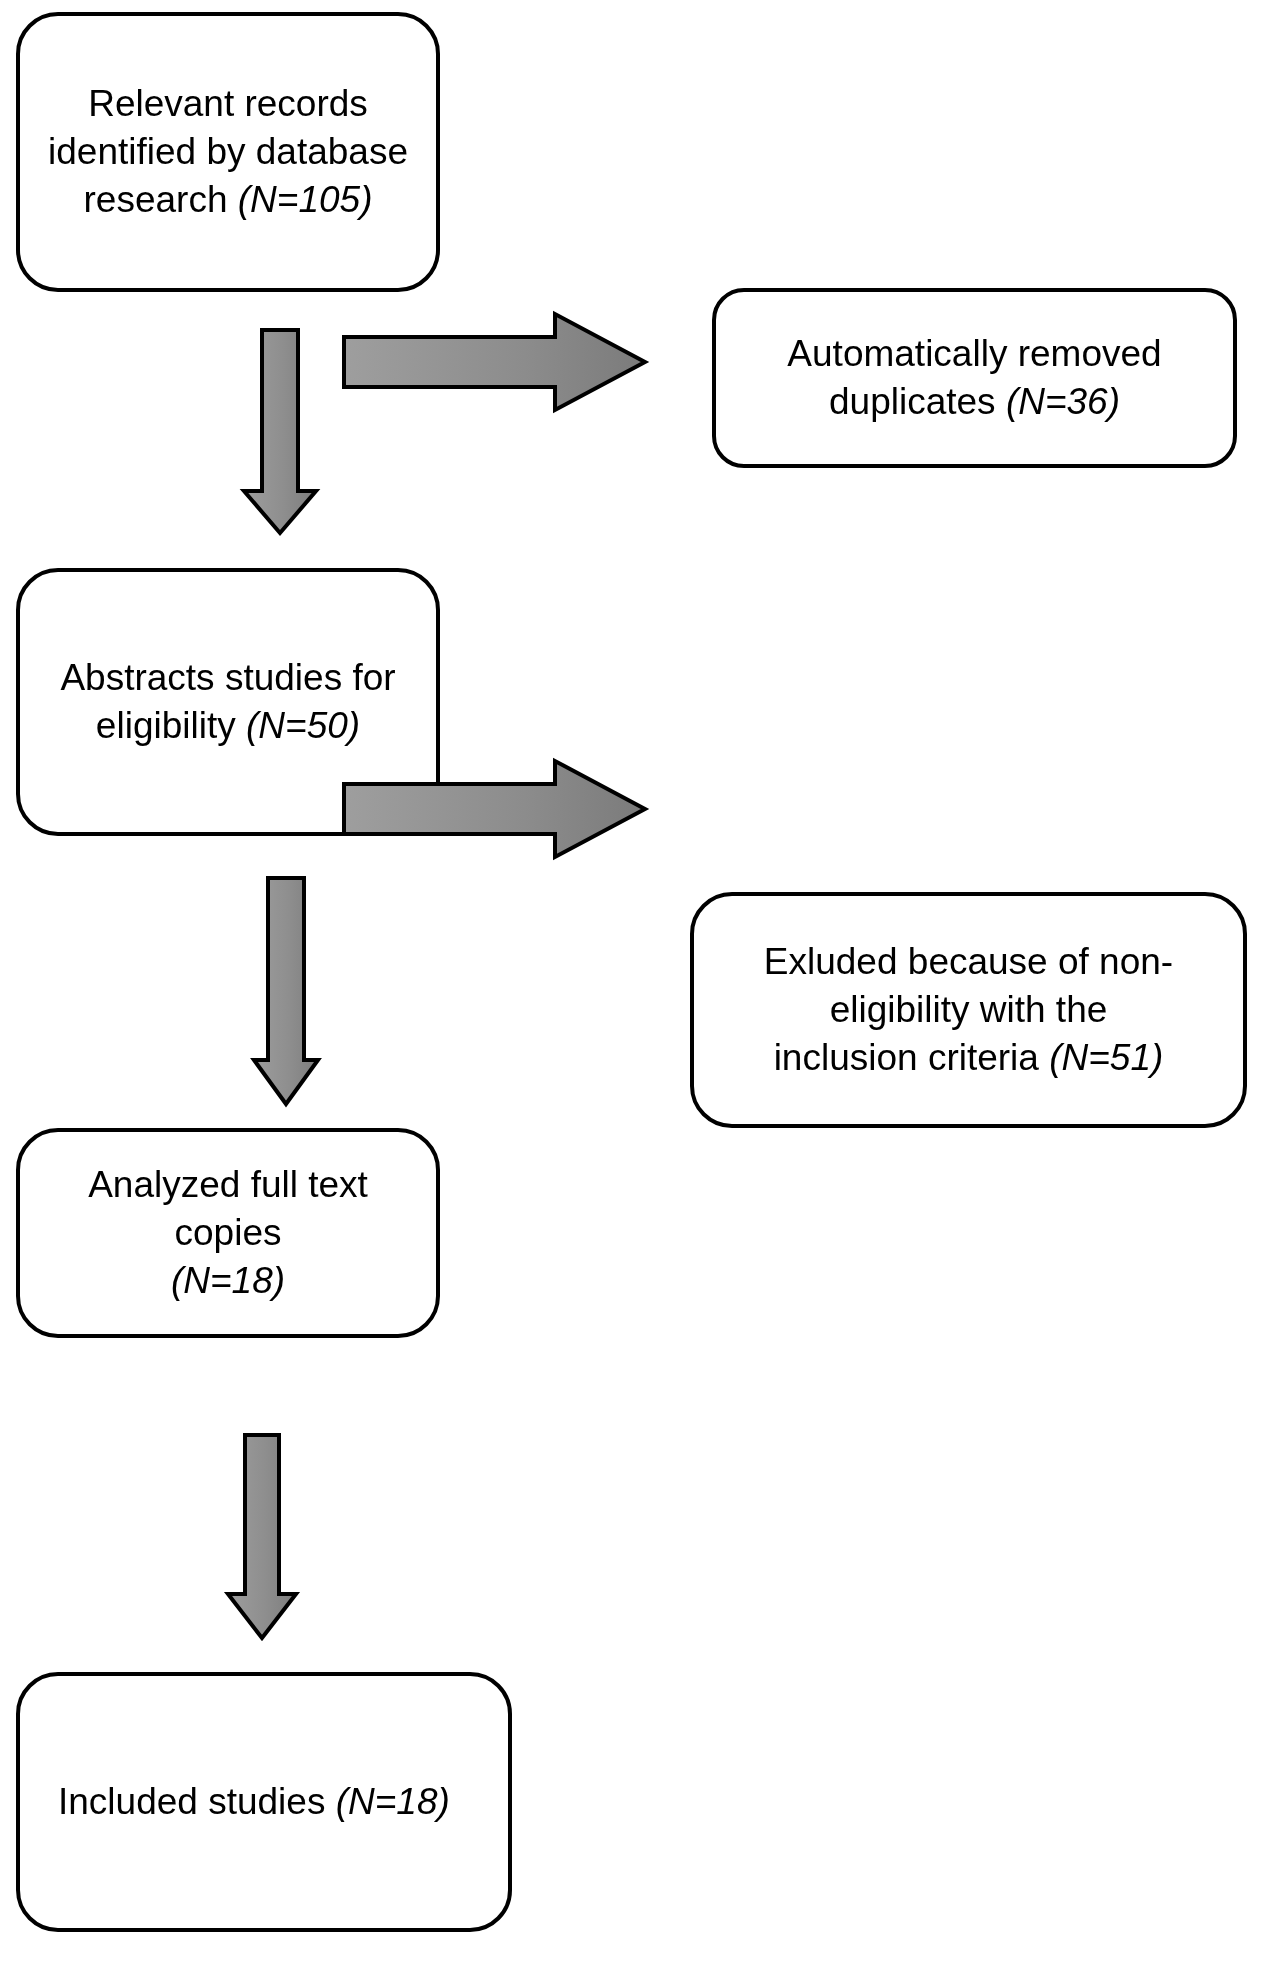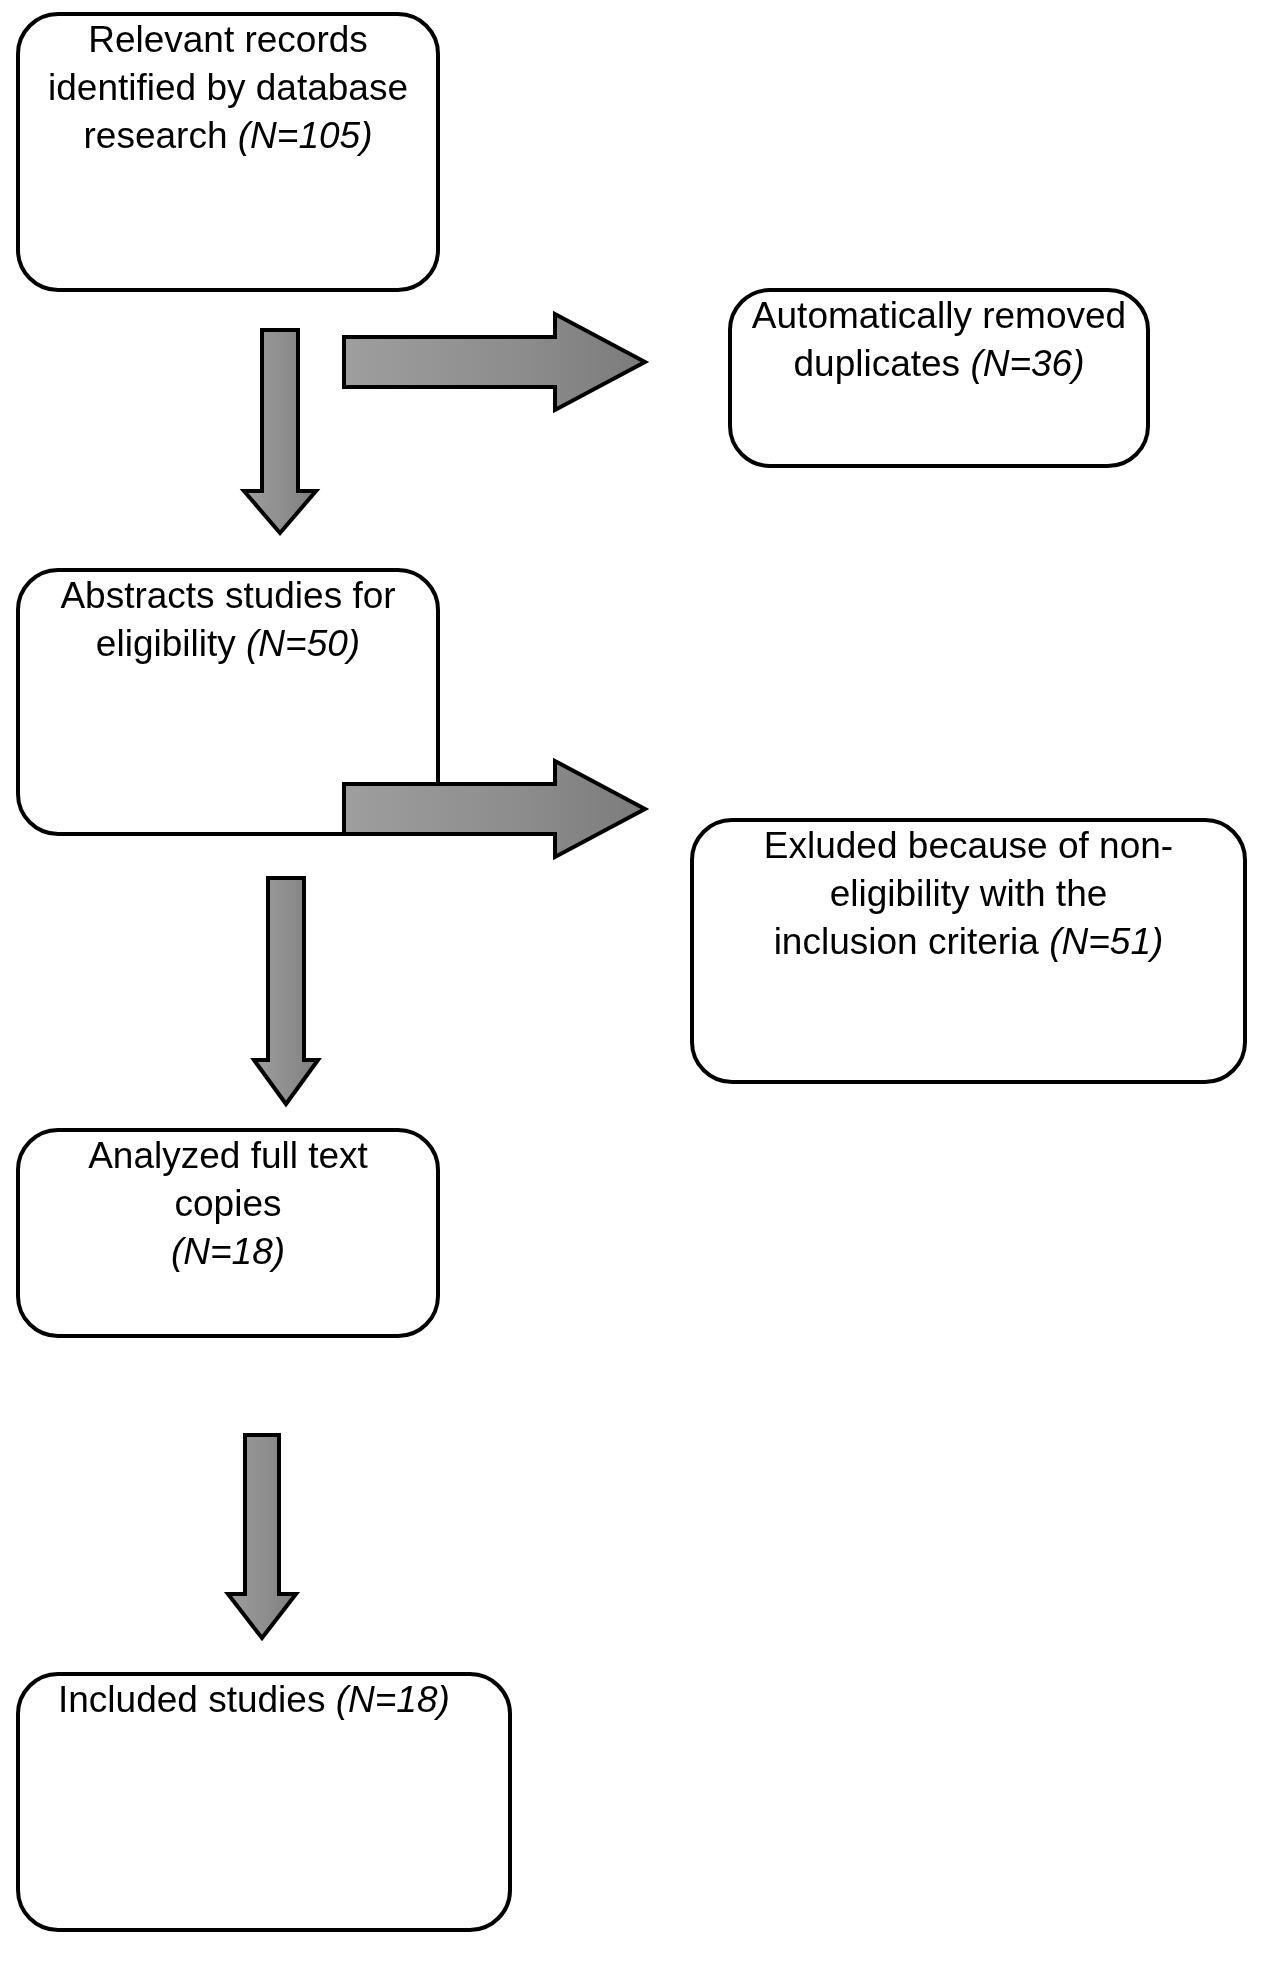--- a/index.html
+++ b/index.html
@@ -15,20 +15,21 @@
     overflow: hidden;
     font-family: "Liberation Sans", sans-serif;
   }
   .node {
     position: absolute;
     box-sizing: border-box;
     background: #ffffff;
     border: 4px solid #000000;
     border-radius: 42px;
     display: flex;
+    align-items: center;
     justify-content: center;
   }
   .node-text {
     font-family: "Liberation Sans", sans-serif;
     font-size: 37px;
     line-height: 1.30;
     color: #000000;
     text-align: center;
     width: 100%;
     padding: 0 14px;
@@ -54,31 +55,31 @@
 <body>
 
 <div id="canvas">
 
   <div class="node" id="node-identified" style="left:16px; top:12px; width:424px; height:280px;">
     <div class="node-text"><span>Relevant records</span>
 <span>identified by database</span>
 <span>research </span><em class="num">(N=105)</em></div>
   </div>
 
-  <div class="node" id="node-duplicates" style="left:728px; top:288px; width:422px; height:180px;">
+  <div class="node" id="node-duplicates" style="left:712px; top:288px; width:525px; height:180px;border-radius:32px;">
     <div class="node-text"><span>Automatically removed</span>
 <span>duplicates </span><em class="num">(N=36)</em></div>
   </div>
 
   <div class="node" id="node-abstracts" style="left:16px; top:568px; width:424px; height:268px;">
     <div class="node-text"><span>Abstracts studies for</span>
 <span>eligibility </span><em class="num">(N=50)</em></div>
   </div>
 
-  <div class="node" id="node-excluded" style="left:690px; top:818px; width:557px; height:266px;">
+  <div class="node" id="node-excluded" style="left:690px; top:892px; width:557px; height:236px;">
     <div class="node-text"><span>Exluded because of non-</span>
 <span>eligibility with the</span>
 <span>inclusion criteria  </span><em class="num">(N=51)</em></div>
   </div>
 
   <div class="node" id="node-analyzed" style="left:16px; top:1128px; width:424px; height:210px;">
     <div class="node-text"><span>Analyzed full text copies</span>
 <em class="num">(N=18)</em></div>
   </div>
 

